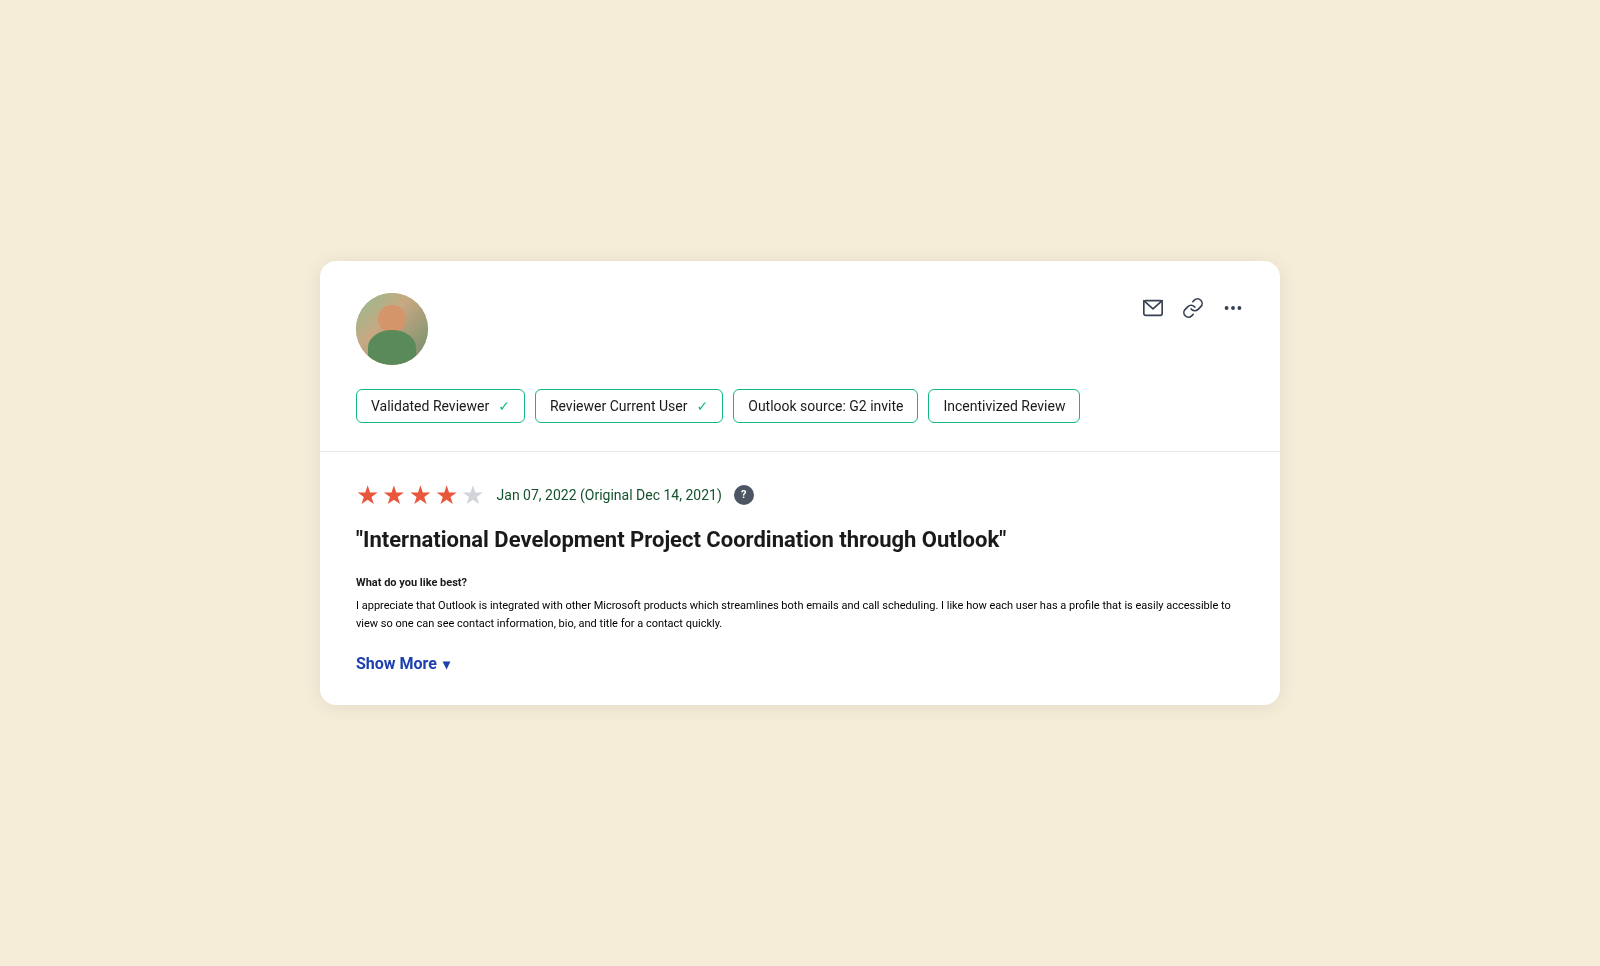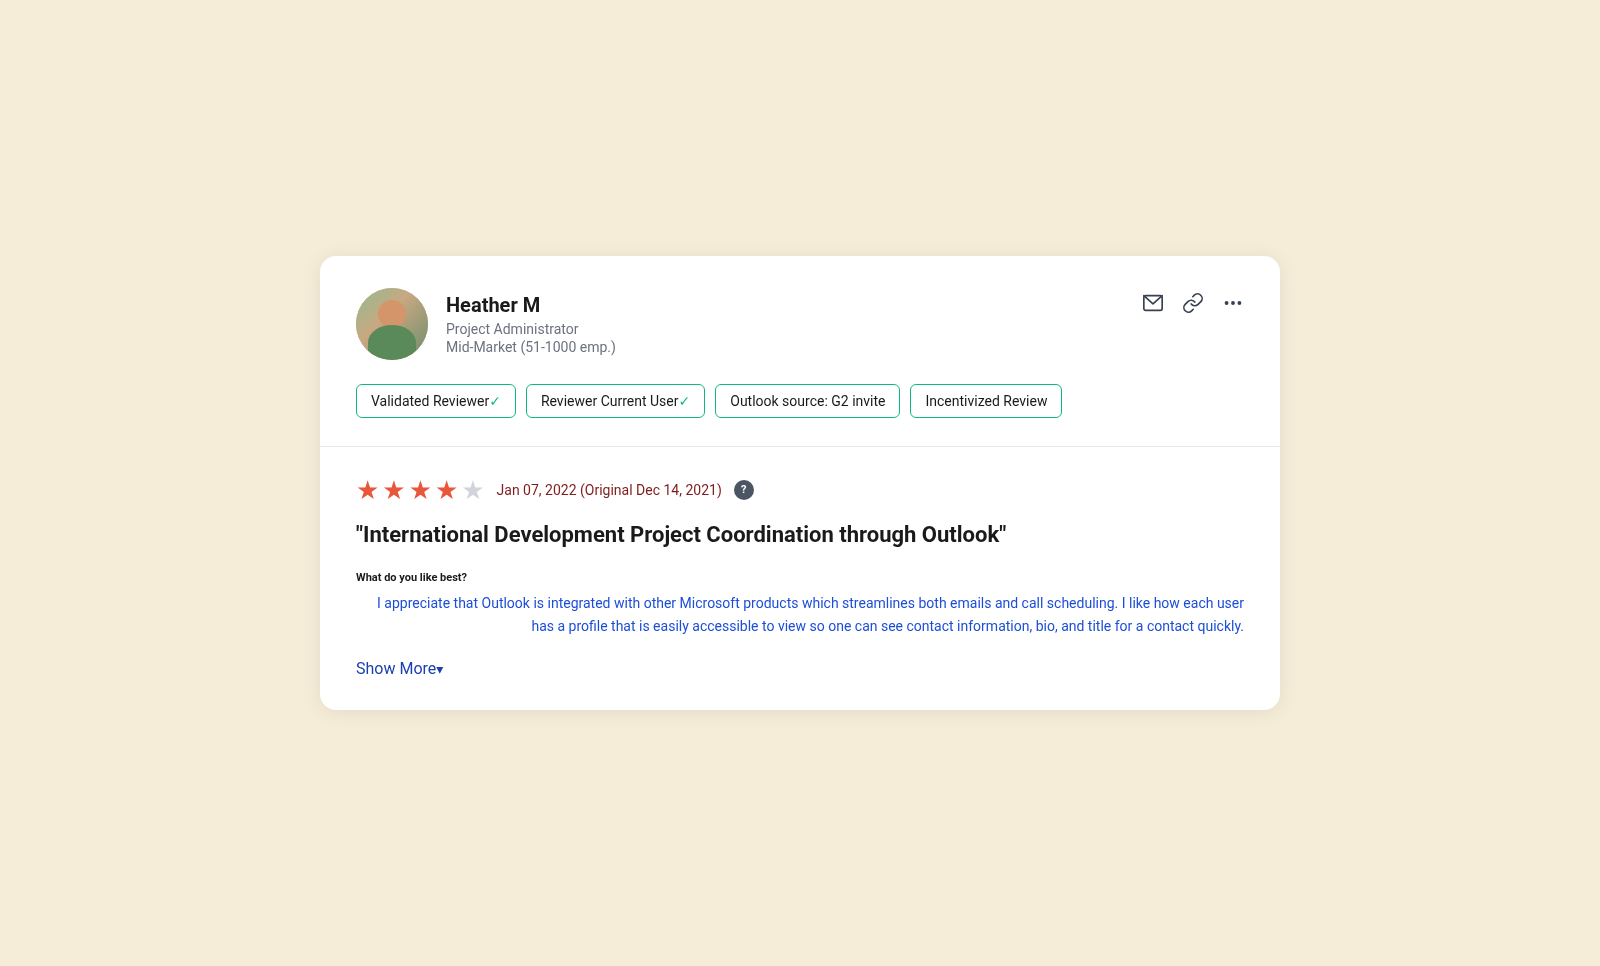--- a/index.html
+++ b/index.html
@@ -132,21 +132,21 @@
 
     .badge {
       border: 1.5px solid #10b981;
       border-radius: 6px;
       padding: 8px 14px;
       font-size: 14px;
       color: #1a1a1a;
       background: #ffffff;
       display: flex;
       align-items: center;
-      gap: 0;
+      gap: 9px;
       white-space: nowrap;
       text-align: center;
     }
 
     .badge-check {
       color: #10b981;
       font-size: 14px;
     }
 
     
@@ -170,21 +170,21 @@
       font-size: 26px;
       color: #e8573c;
     }
 
     .star.empty {
       color: #d1d5db;
     }
 
     .review-date {
       font-size: 14px;
-      color: #7f1d1d;
+      color: #14532d;
     }
 
     .review-date-help {
       display: inline-flex;
       align-items: center;
       justify-content: center;
       width: 20px;
       height: 20px;
       background: #4b5563;
       border-radius: 50%;
@@ -203,33 +203,33 @@
     }
 
     .review-question {
       font-size: 11px;
       font-weight: 700;
       color: #1a1a1a;
       margin-bottom: 8px;
     }
 
     .review-text {
-      font-size: 14px;
-      color: #1d4ed8;
+      font-size: 11px;
+      color: #000000;
       line-height: 1.6;
       margin-bottom: 22px;
-      text-align: right;
     }
 
     .show-more {
       display: flex;
       align-items: center;
+      gap: 6px;
       color: #1e40af;
       font-size: 16px;
-      font-weight: 400;
+      font-weight: 700;
       cursor: pointer;
       text-decoration: none;
       margin-top: 4px;
     }
 
     .show-more-arrow {
       color: #1e40af;
       font-size: 14px;
     }
 
@@ -247,25 +247,20 @@
 </head>
 <body>
 
 <div class="card">
 
   <div class="reviewer-section">
     <div class="reviewer-header">
       <div class="reviewer-info">
         <div class="avatar">
           <div class="avatar-placeholder"></div>
-        </div>
-        <div>
-          <div class="reviewer-name">Heather M</div>
-          <div class="reviewer-title">Project Administrator</div>
-          <div class="reviewer-company">Mid-Market (51-1000 emp.)</div>
         </div>
       </div>
       <div class="header-actions">
         <div class="action-icon">
           <svg class="icon-svg" viewBox="0 0 24 24">
             <rect x="2" y="4" width="20" height="16" rx="2"></rect>
             <polyline points="2,4 12,13 22,4"></polyline>
           </svg>
         </div>
         <div class="action-icon">

